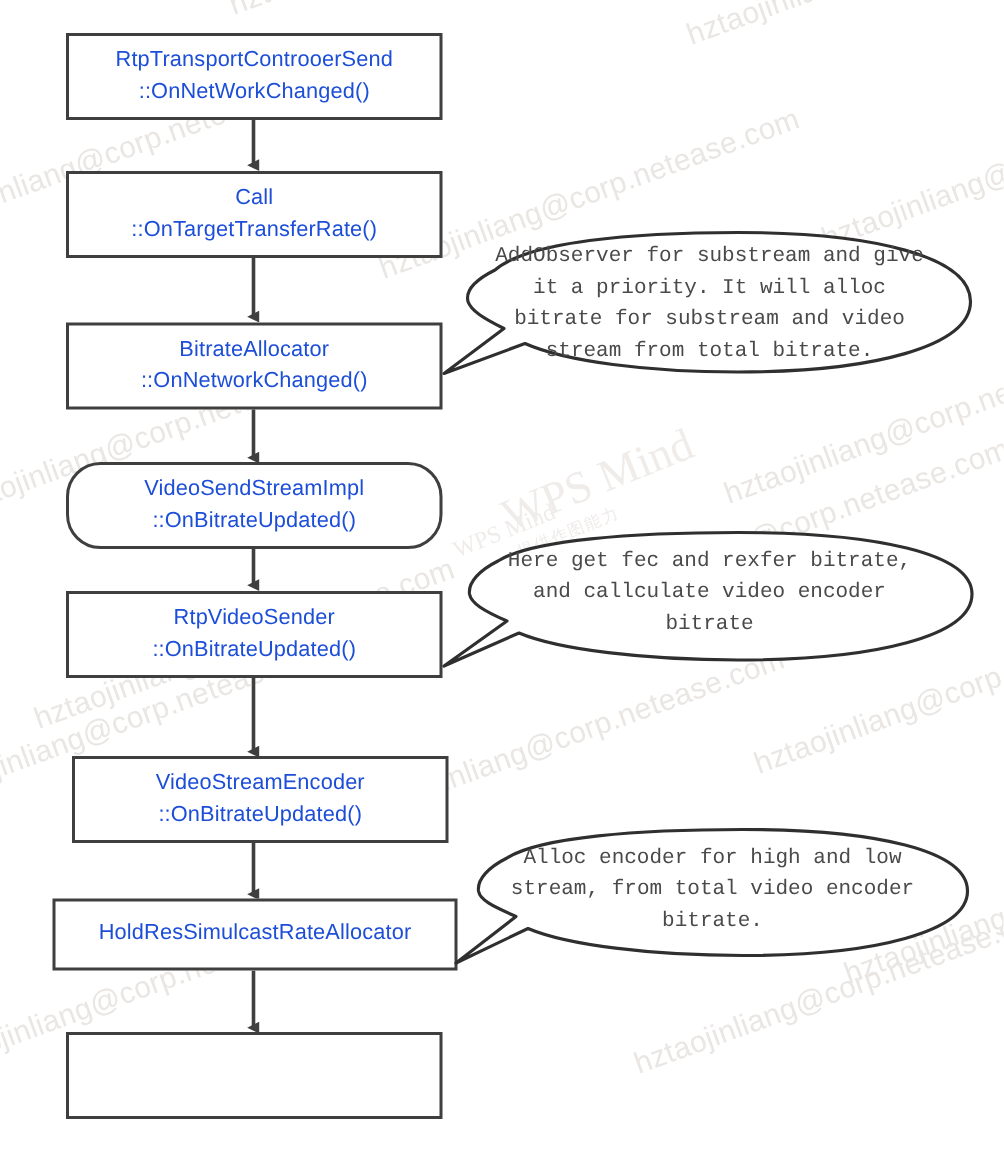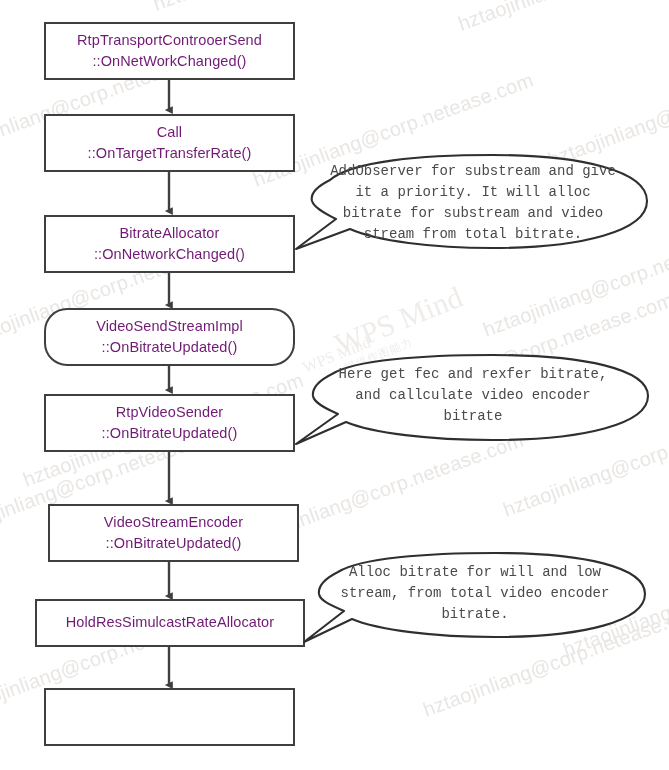--- a/index.html
+++ b/index.html
@@ -59,21 +59,21 @@
     width: 669px;
     height: 770px;
     z-index: 3;
   }
 
   .node {
     position: absolute;
     box-sizing: border-box;
     border: 2px solid #3f3f3f;
     background: #ffffff;
-    color: #701a75;
+    color: #1d4ed8;
     font-size: 14.5px;
     line-height: 1.45;
     text-align: center;
     display: flex;
     flex-direction: column;
     align-items: center;
     justify-content: center;
     letter-spacing: 0.1px;
   }
   .node .ln { display: block; white-space: nowrap; }
@@ -244,19 +244,19 @@
                C 284 3, 345 17, 345 44
                C 345 71, 284 87, 195 87
                C 134 87, 78 80, 52 69
                L 4 92
                L 44 61
                C 28 54, 20 50, 19 44
                C 18 36, 26 28, 38 22 Z" fill="#ffffff" stroke="#2f2f2f" stroke-width="2.1" stroke-linejoin="round"></path>
     </svg>
     <div class="callout-text">
       <div>
-        <span>Alloc bitrate for will and low stream,</span>
+        <span>Alloc encoder for high and low stream,</span>
         <span>from total video encoder bitrate.</span>
       </div>
     </div>
   </div>
 
 </div>
 
 </body></html>

